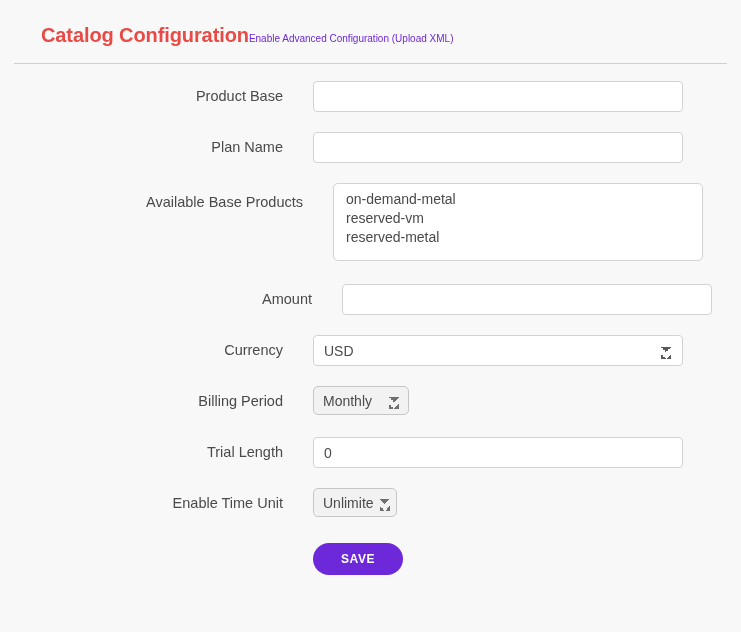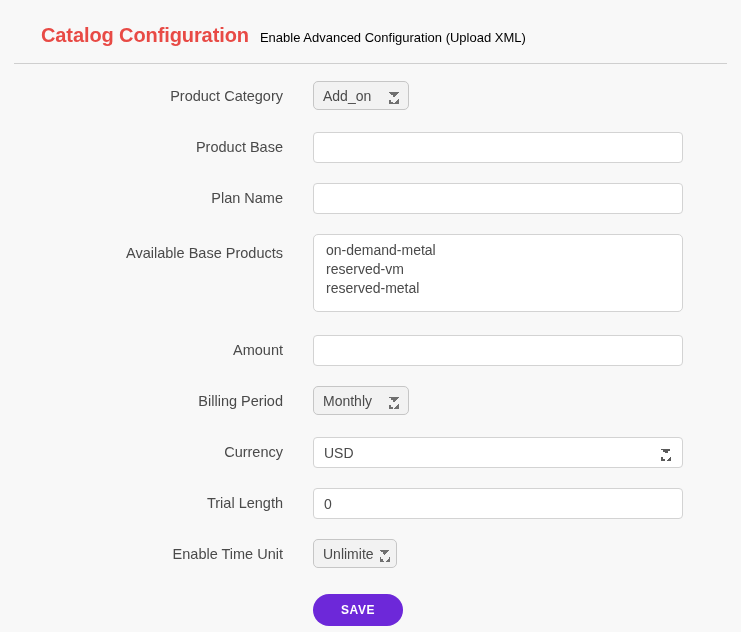--- a/index.html
+++ b/index.html
@@ -21,53 +21,52 @@
     width: 741px;
     height: 632px;
     box-sizing: border-box;
   }
 
   
   .header {
     padding: 24px 0 0 41px;
     display: flex;
     align-items: baseline;
-    gap: 11px;
   }
   .page-title {
     font-size: 20px;
     font-weight: bold;
     color: #e84a45;
     letter-spacing: -0.1px;
     white-space: nowrap;
   }
   .adv-link {
-    font-size: 13px;
-    color: #000000;
+    font-size: 10px;
+    color: #6d28d9;
     text-decoration: none;
     white-space: nowrap;
   }
 
   .divider {
     margin: 16px 14px 0 14px;
     height: 1px;
     background: #cfcfcf;
   }
 
   
   .form {
     padding-top: 17px;
   }
   .form-row {
     display: flex;
     align-items: flex-start;
     margin-bottom: 20px;
   }
-  .form-row.row-listbox { margin-bottom: 22px; }
-  .form-row.row-amount  { margin-top: 2px; }
+  .form-row.row-listbox { margin-bottom: 22px; padding-left: 20px; }
+  .form-row.row-amount  { margin-top: 2px; justify-content: center; }
 
   .form-label {
     width: 283px;
     text-align: right;
     padding-right: 0;
     font-size: 14.5px;
     color: #4a4a4a;
     line-height: 31px;
     white-space: nowrap;
     flex: 0 0 283px;
@@ -216,26 +215,20 @@
 
   <div class="header">
     <span class="page-title">Catalog Configuration</span>
     <a href="#" class="adv-link">Enable Advanced Configuration (Upload XML)</a>
   </div>
 
   <div class="divider"></div>
 
   <div class="form">
 
-    <div class="form-row">
-      <div class="form-label">Product Category</div>
-      <div class="form-control">
-        <select class="select-sm w-category"><option value="Add_on">Add_on</option></select>
-      </div>
-    </div>
 
     <div class="form-row">
       <div class="form-label">Product Base</div>
       <div class="form-control">
         <input type="text" class="text-input" value="" style="">
       </div>
     </div>
 
     <div class="form-row">
       <div class="form-label">Plan Name</div>
@@ -256,30 +249,30 @@
     </div>
 
     <div class="form-row row-amount">
       <div class="form-label">Amount</div>
       <div class="form-control">
         <input type="text" class="text-input" value="" style="">
       </div>
     </div>
 
     <div class="form-row">
+      <div class="form-label">Currency</div>
+      <div class="form-control">
+        <select class="select-wide"><option value="USD">USD</option></select>
+      </div>
+    </div>
+
+    <div class="form-row">
       <div class="form-label">Billing Period</div>
       <div class="form-control">
         <select class="select-sm w-billing"><option value="Monthly">Monthly</option></select>
-      </div>
-    </div>
-
-    <div class="form-row">
-      <div class="form-label">Currency</div>
-      <div class="form-control">
-        <select class="select-wide"><option value="USD">USD</option></select>
       </div>
     </div>
 
     <div class="form-row">
       <div class="form-label">Trial Length</div>
       <div class="form-control">
         <input type="text" class="text-input" value="0" style="">
       </div>
     </div>
 

